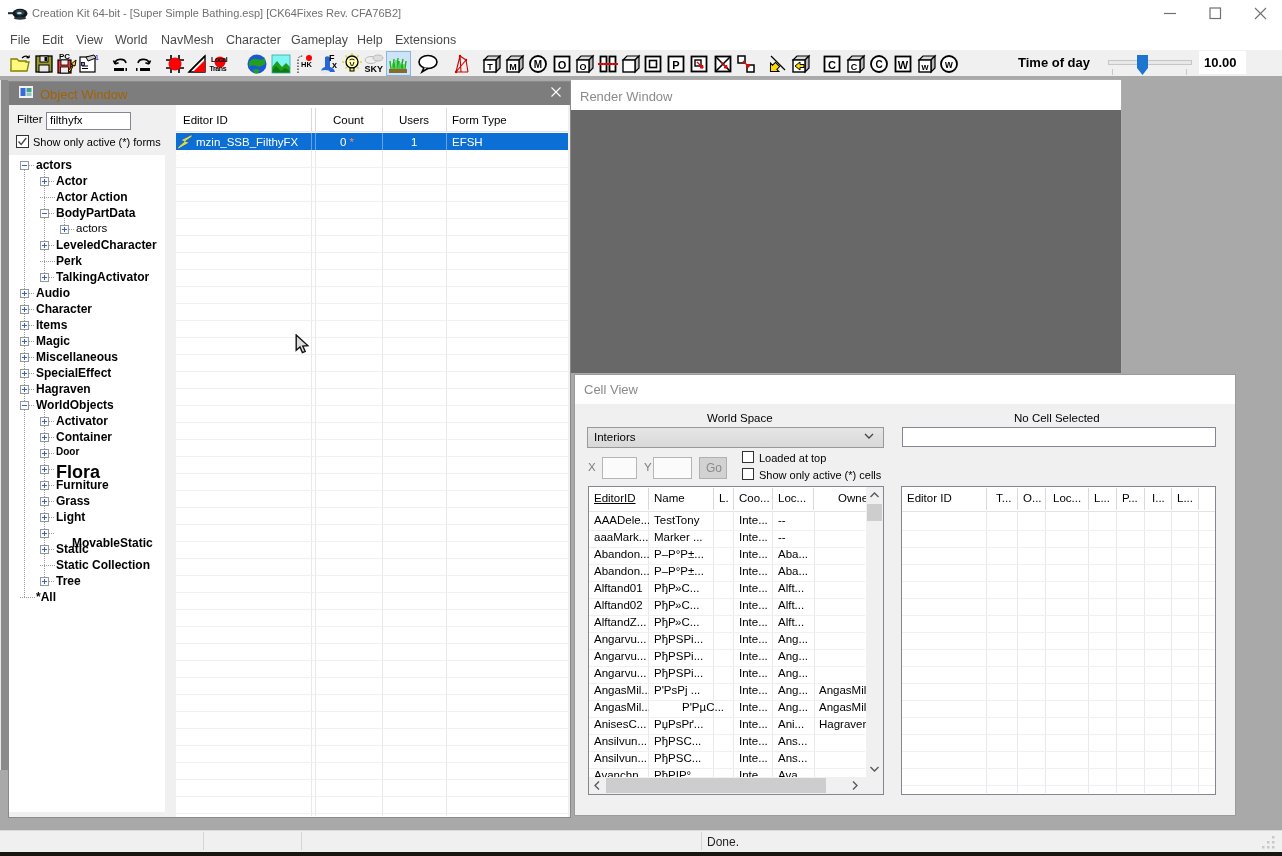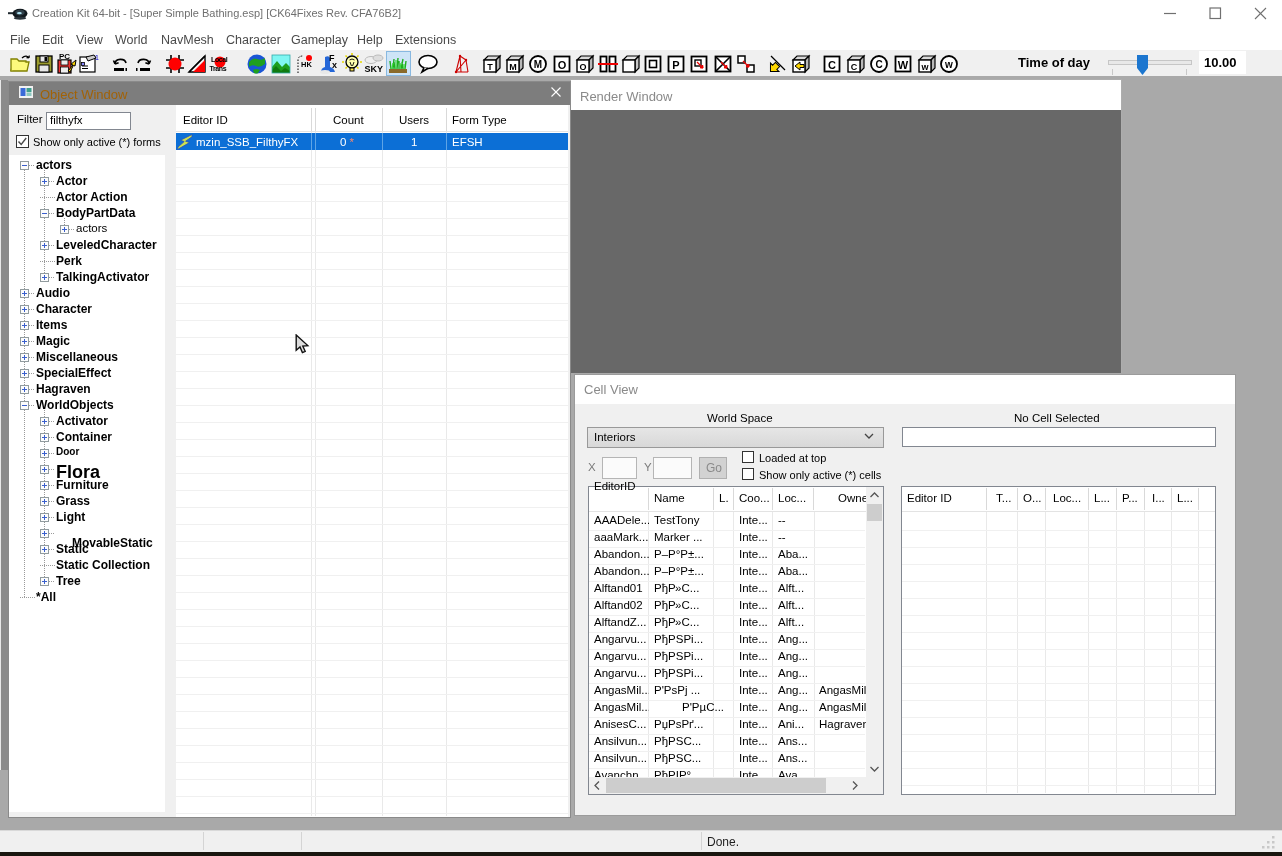--- a/index.html
+++ b/index.html
@@ -271,21 +271,21 @@
 <div class="abs" style="left:602px;top:457px;width:35px;height:22px;background:#fbfbfb;border:1px solid #b5b5b5;box-sizing:border-box;"></div>
 <div class="lbl" style="left:644px;top:461px;color:#7a7a7a;">Y</div>
 <div class="abs" style="left:653px;top:457px;width:39px;height:22px;background:#fbfbfb;border:1px solid #b5b5b5;box-sizing:border-box;"></div>
 <div class="abs" style="left:699px;top:457px;width:28px;height:22px;background:#d2d2d2;border:1px solid #b0b0b0;box-sizing:border-box;"></div>
 <div class="abs" style="left:706px;top:461px;font-size:12px;color:#8a8a8a;">Go</div>
 <div class="abs" style="left:742px;top:451px;width:12px;height:12px;background:#fff;border:1px solid #333;box-sizing:border-box;"></div>
 <div class="lbl" style="left:759px;top:452px;font-size:11px;">Loaded at top</div>
 <div class="abs" style="left:742px;top:468px;width:12px;height:12px;background:#fff;border:1px solid #333;box-sizing:border-box;"></div>
 <div class="lbl" style="left:759px;top:469px;font-size:11px;">Show only active (*) cells</div>
 <div class="box" style="left:588px;top:486px;width:296px;height:309px;"></div>
-<div class="cell" style="left:594px;top:480px;">EditorID</div>
+<div class="cell" style="left:594px;top:492px;text-decoration:underline;">EditorID</div>
 <div class="cell" style="left:654px;top:492px;">Name</div>
 <div class="cell" style="left:719px;top:492px;">L.</div>
 <div class="cell" style="left:739px;top:492px;">Coo...</div>
 <div class="cell" style="left:778px;top:492px;">Loc...</div>
 <div class="cell" style="left:838px;top:492px;">Owne</div>
 <div class="abs" style="left:648px;top:488px;width:1px;height:22px;background:#d9d9d9;"></div>
 <div class="abs" style="left:713px;top:488px;width:1px;height:22px;background:#d9d9d9;"></div>
 <div class="abs" style="left:733px;top:488px;width:1px;height:22px;background:#d9d9d9;"></div>
 <div class="abs" style="left:772px;top:488px;width:1px;height:22px;background:#d9d9d9;"></div>
 <div class="abs" style="left:813px;top:488px;width:1px;height:22px;background:#d9d9d9;"></div>

